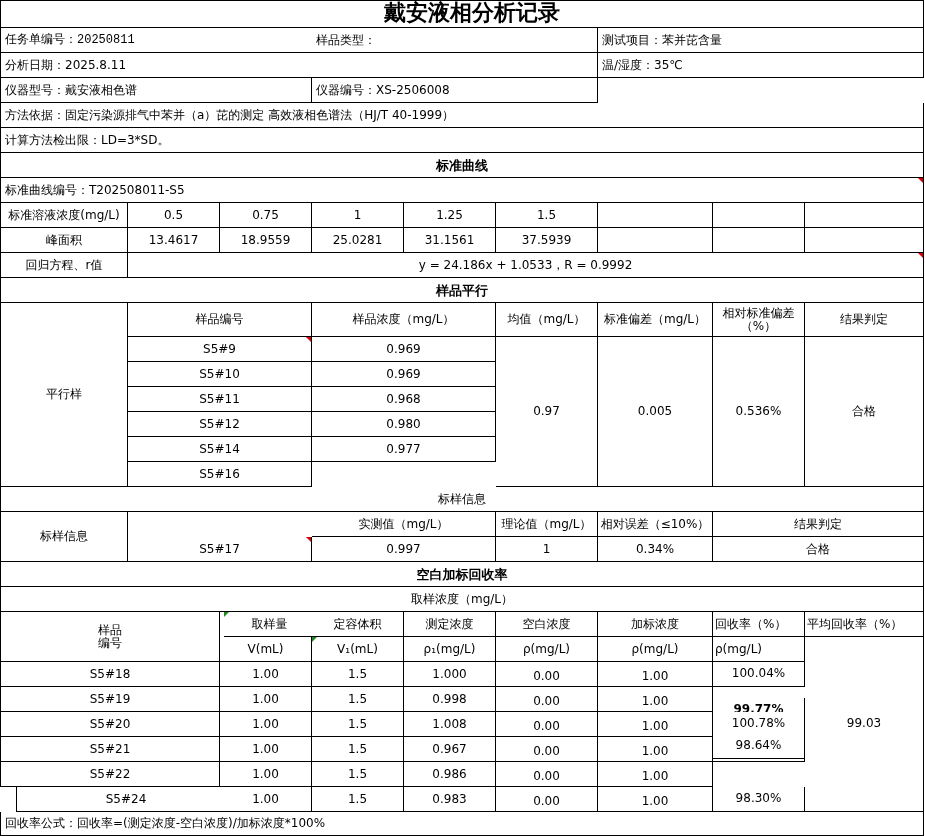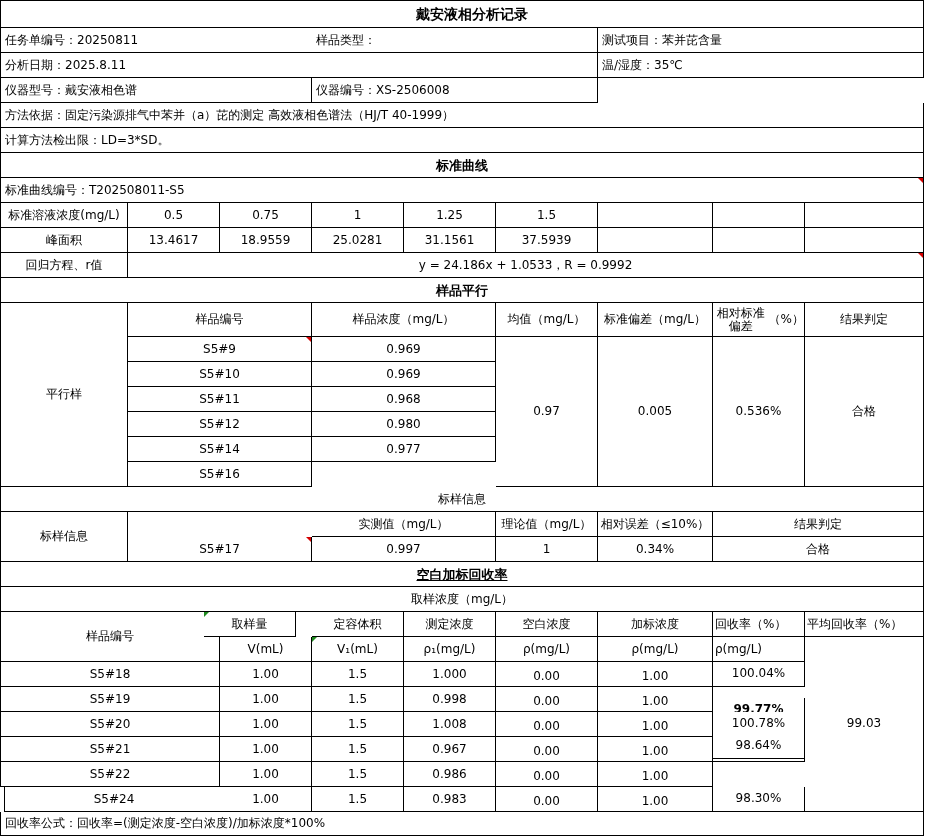--- a/index.html
+++ b/index.html
@@ -7,39 +7,39 @@
   .sheet { position: relative; width: 925px; height: 836px; }
   .c {
     position: absolute; box-sizing: border-box;
     border-right: 1px solid #000; border-bottom: 1px solid #000;
     display: flex; align-items: center; justify-content: center;
     font-size: 12px; line-height: 13px; white-space: nowrap; overflow: hidden;
     background: #fff;
   }
   .c.l { justify-content: flex-start; padding-left: 4px; }
   .c.top { align-items: flex-start; padding-top: 6px; }
-  .c.wrap { white-space: normal; text-align: center; flex-direction: row; }
+  .c.wrap { white-space: normal; text-align: center; flex-direction: column; }
   .c.bold { font-weight: bold; font-size: 13px; }
-  .c.title { font-family: Liberation Sans, sans-serif; font-weight: bold; font-size: 14px; padding-left: 20px; }
+  .c.title { font-family: Liberation Mono, monospace; font-weight: bold; font-size: 22px; padding-left: 20px; }
   .c.low { align-items: flex-end; padding-bottom: 3px; }
   .c.hi { align-items: flex-start; padding-top: 5px; }
   .c.leftb { border-left: 1px solid #000; }
   .c.topb { border-top: 1px solid #000; }
   .mark { position: absolute; width: 0; height: 0; border-style: solid; }
   .mark.red { top: 0; right: 0; border-width: 0 5px 5px 0; border-color: transparent #d40000 transparent transparent; }
   .mark.green { top: 0; left: 0; border-width: 5px 5px 0 0; border-color: #1f8a1f transparent transparent transparent; }
 </style>
 </head>
 <body>
 
 <div class="sheet">
 
   <div class="c title leftb topb" style="left:0;top:0;width:924px;height:28px;">戴安液相分析记录</div>
 
-  <div class="c l leftb" style="left:0;top:28px;width:316px;height:25px;">任务单编号：20250811</div>
+  <div class="c l leftb" style="left:0;top:28px;width:316px;height:25px;font-family:Liberation Mono, monospace;">任务单编号：20250811</div>
   <div class="c l" style="left:312px;top:28px;width:286px;height:25px;">样品类型：</div>
   <div class="c l" style="left:598px;top:28px;width:326px;height:25px;">测试项目：苯并芘含量</div>
 
   <div class="c l top leftb" style="left:0;top:53px;width:598px;height:25px;">分析日期：2025.8.11</div>
   <div class="c l top" style="left:598px;top:53px;width:326px;height:25px;">温/湿度：35℃</div>
 
   <div class="c l leftb" style="left:0;top:78px;width:312px;height:25px;">仪器型号：戴安液相色谱</div>
   <div class="c l" style="left:312px;top:78px;width:286px;height:25px;">仪器编号：XS-2506008</div>
   <div class="c l" style="left:598px;top:78px;width:326px;height:25px;margin-top:32px;">
     <span>检出限：苯并芘0.015mg/L</span>
@@ -123,28 +123,28 @@
 
   <div class="c" style="left:128px;top:537px;width:184px;height:25px;">
     <span>S5#17</span>
     <span class="mark red"></span>
   </div>
   <div class="c" style="left:312px;top:537px;width:184px;height:25px;">0.997</div>
   <div class="c" style="left:496px;top:537px;width:102px;height:25px;">1</div>
   <div class="c" style="left:598px;top:537px;width:115px;height:25px;">0.34%</div>
   <div class="c" style="left:713px;top:537px;width:211px;height:25px;">合格</div>
 
-  <div class="c bold leftb" style="left:0;top:562px;width:924px;height:25px;text-decoration:underline;">空白加标回收率</div>
+  <div class="c bold leftb" style="left:0;top:562px;width:924px;height:25px;">空白加标回收率</div>
   <div class="c leftb" style="left:0;top:587px;width:924px;height:25px;">取样浓度（mg/L）</div>
 
   <div class="c wrap leftb" style="left:0;top:612px;width:220px;height:50px;">
     <span>样品</span>
     <span>编号</span>
   </div>
-  <div class="c" style="left:204px;top:612px;width:92px;height:25px;">
+  <div class="c" style="left:224px;top:612px;width:92px;height:25px;">
     <span class="mark green"></span>
     <span>取样量</span>
   </div>
   <div class="c" style="left:312px;top:612px;width:92px;height:25px;">定容体积</div>
   <div class="c" style="left:404px;top:612px;width:92px;height:25px;">测定浓度</div>
   <div class="c" style="left:496px;top:612px;width:102px;height:25px;">空白浓度</div>
   <div class="c" style="left:598px;top:612px;width:115px;height:25px;">加标浓度</div>
   <div class="c l" style="left:713px;top:612px;width:92px;height:25px;padding-left:2px;">回收率（%）</div>
   <div class="c l" style="left:805px;top:612px;width:119px;height:25px;padding-left:2px;">平均回收率（%）</div>
 
@@ -191,21 +191,21 @@
   <div class="c hi" style="left:713px;top:737px;width:92px;height:25px;">96.68%</div>
 
   <div class="c leftb" style="left:0;top:762px;width:220px;height:25px;">S5#22</div>
   <div class="c" style="left:220px;top:762px;width:92px;height:25px;">1.00</div>
   <div class="c" style="left:312px;top:762px;width:92px;height:25px;">1.5</div>
   <div class="c" style="left:404px;top:762px;width:92px;height:25px;">0.986</div>
   <div class="c low" style="left:496px;top:762px;width:102px;height:25px;">0.00</div>
   <div class="c low" style="left:598px;top:762px;width:115px;height:25px;">1.00</div>
   <div class="c hi" style="left:713px;top:734px;width:92px;height:25px;">98.64%</div>
 
-  <div class="c leftb" style="left:4px;top:787px;width:220px;height:25px;">S5#24</div>
+  <div class="c leftb" style="left:16px;top:787px;width:220px;height:25px;">S5#24</div>
   <div class="c" style="left:220px;top:787px;width:92px;height:25px;">1.00</div>
   <div class="c" style="left:312px;top:787px;width:92px;height:25px;">1.5</div>
   <div class="c" style="left:404px;top:787px;width:92px;height:25px;">0.983</div>
   <div class="c low" style="left:496px;top:787px;width:102px;height:25px;">0.00</div>
   <div class="c low" style="left:598px;top:787px;width:115px;height:25px;">1.00</div>
   <div class="c hi" style="left:713px;top:787px;width:92px;height:25px;">98.30%</div>
 
   <div class="c" style="left:805px;top:637px;width:119px;height:175px;padding-bottom:2px;">99.03</div>
 
   <div class="c l leftb" style="left:0;top:812px;width:924px;height:24px;">回收率公式：回收率=(测定浓度-空白浓度)/加标浓度*100%</div>

